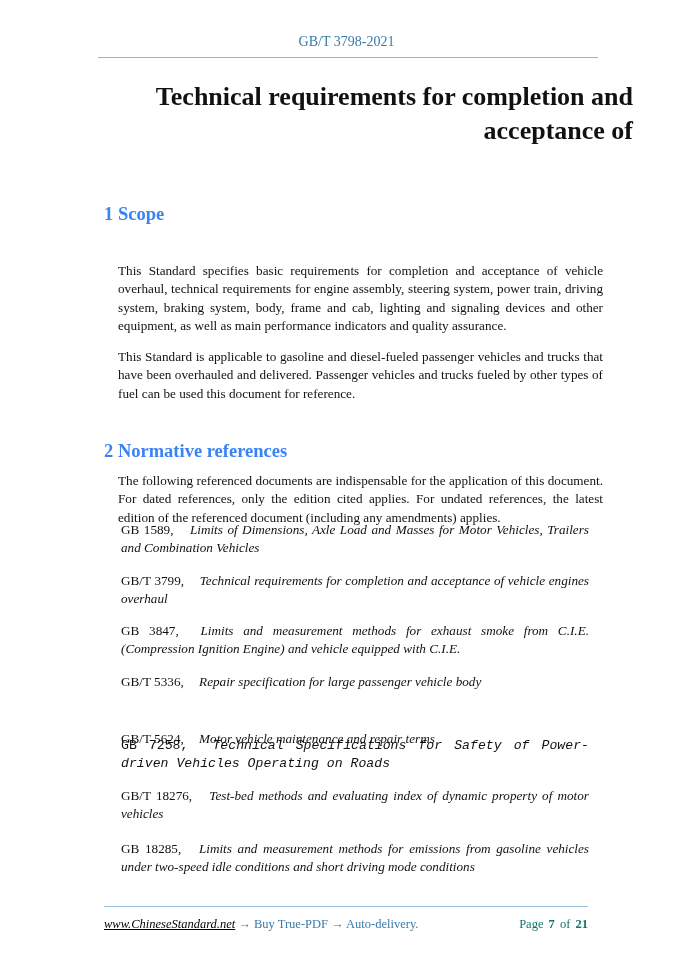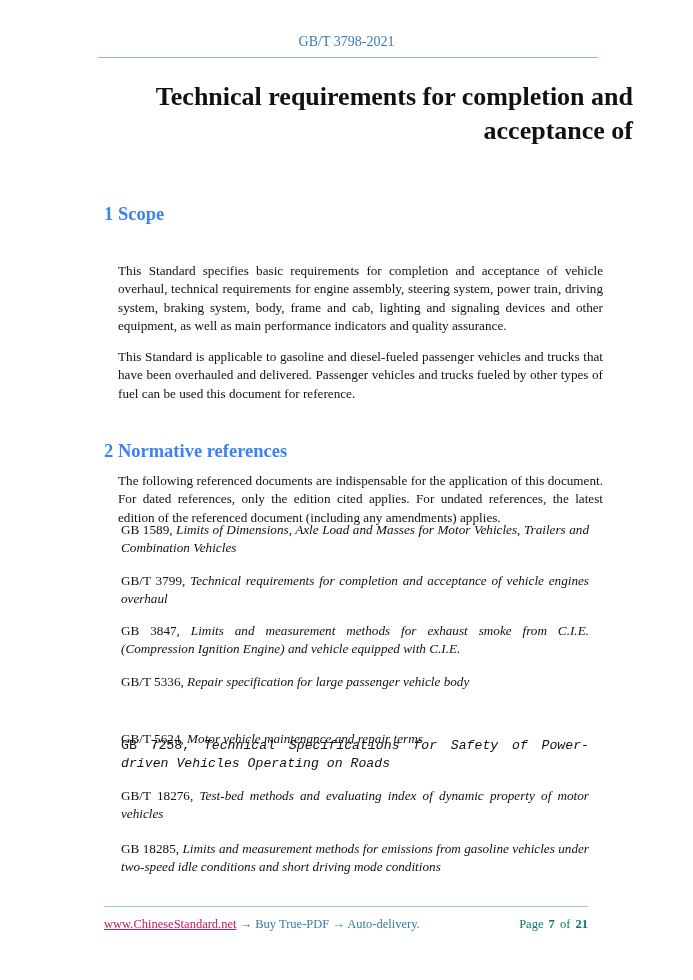--- a/index.html
+++ b/index.html
@@ -66,39 +66,41 @@
       left: 121px;
       width: 468px;
       margin: 0;
       font-size: 13.2px;
       line-height: 18.3px;
       text-align: justify;
       text-align-last: left;
     }
     .ref-title {
       font-style: italic;
+      margin-left: 12px;
     }
     .footer-rule {
       position: absolute;
       top: 906px;
       left: 104px;
       width: 484px;
       height: 0;
       border-top: 1px solid #9cc4de;
     }
     .footer-left {
       position: absolute;
       top: 917px;
       left: 104px;
       font-size: 12.5px;
       color: #3a7aa8;
     }
     .footer-link {
-      color: #be185d;
+      color: #000000;
       text-decoration: underline;
+      font-style: italic;
     }
     .footer-arrow {
       color: #3a7aa8;
     }
     .footer-right {
       position: absolute;
       top: 917px;
       right: 105px;
       font-size: 12.5px;
       color: #0f766e;

